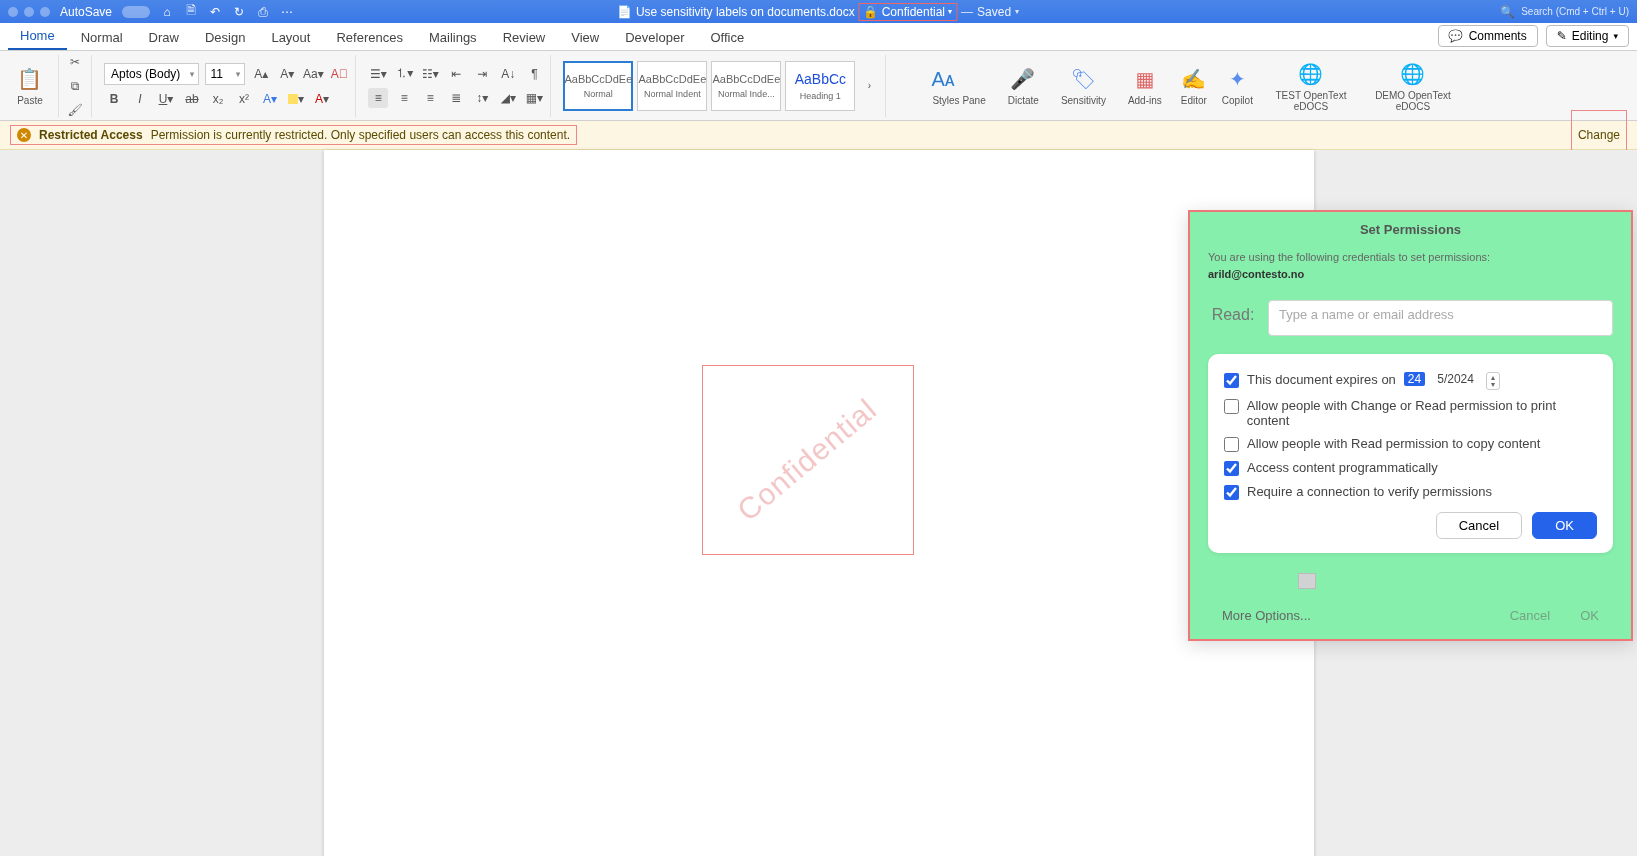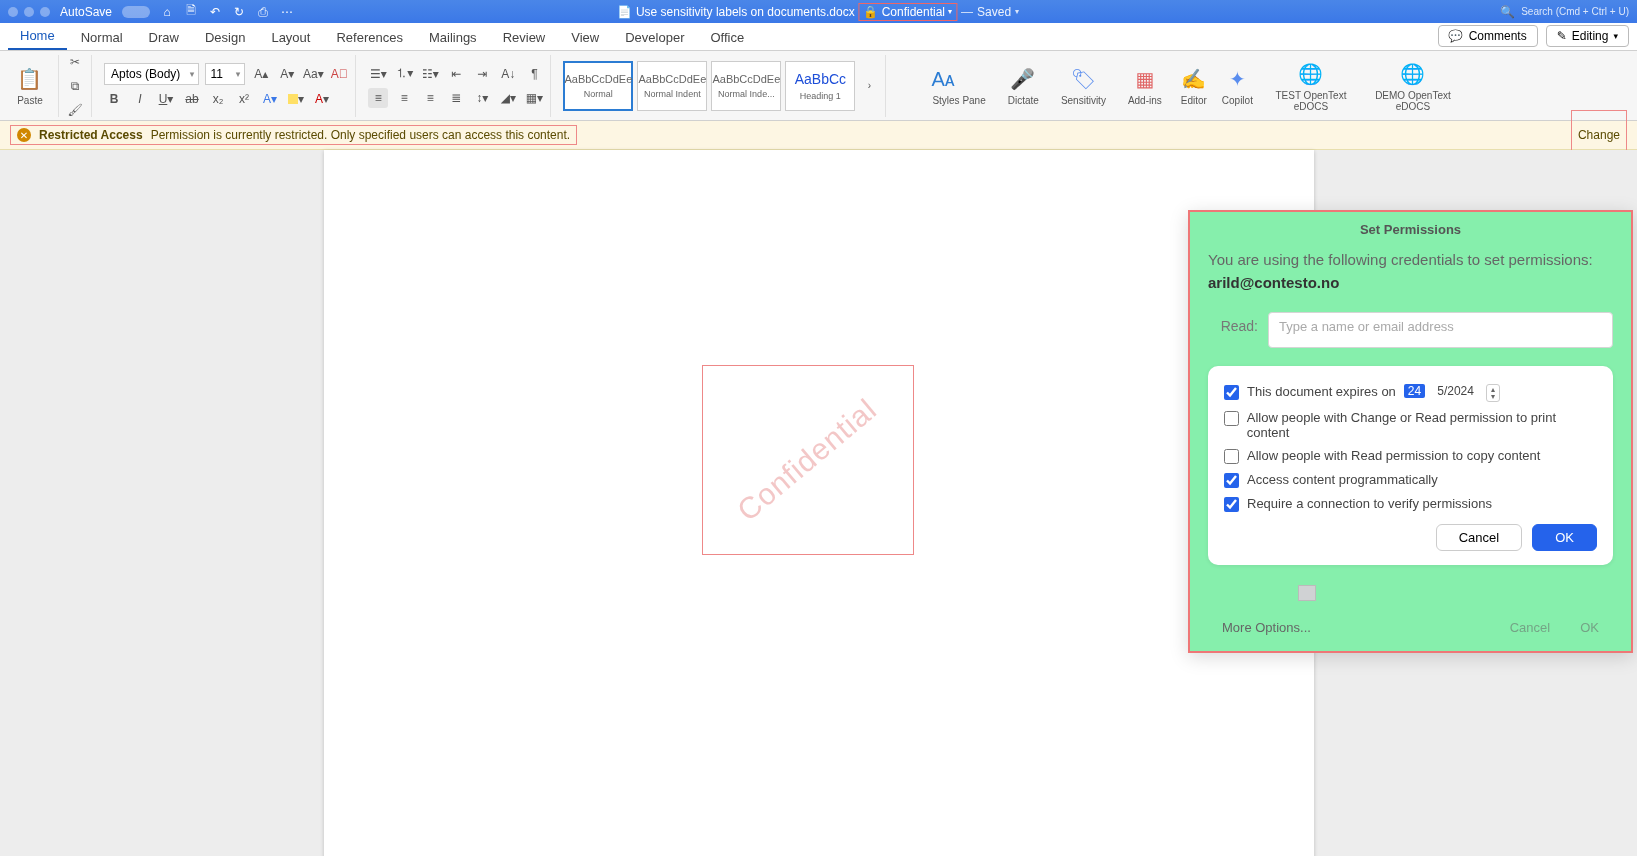--- a/index.html
+++ b/index.html
@@ -50,23 +50,23 @@
 
 .canvas-area { position:absolute; top:150px; left:0; right:0; bottom:0; background:#ededed; display:flex; justify-content:center; }
 .page { width:990px; background:#fff; height:1300px; box-shadow:0 1px 4px rgba(0,0,0,0.2); margin-top:0; position:relative; }
 .conf-box { position:absolute; left:378px; top:215px; width:212px; height:190px; border:1px solid #e88; display:flex; align-items:center; justify-content:center; }
 .watermark { transform:rotate(-40deg); color:#f3c7c7; font-size:30px; letter-spacing:1px; }
 
 
 .perm-panel { position:absolute; right:4px; top:210px; width:445px; background:#86efac; border:2px solid #e77; border-top:2px solid #e77; box-shadow:0 4px 18px rgba(0,0,0,0.15); font-size:13px; color:#444; padding-bottom:10px; }
 .perm-title { text-align:center; font-weight:600; padding:10px 0 6px; color:#555; }
 .perm-body { padding:6px 18px 0; }
-.perm-cred { color:#666; font-size:15px; line-height:1.5; }
+.perm-cred { color:#666; font-size:11px; line-height:1.5; }
 .perm-read-row{ display:flex; align-items:flex-start; gap:10px; margin-top:18px;}
-.perm-read-lbl{ width:50px; text-align:right; color:#777; font-size:14px; padding-top:6px;}
+.perm-read-lbl{ width:50px; text-align:center; color:#777; font-size:16px; padding-top:6px;}
 .perm-read-inp{ flex:1; height:36px; background:#fff; border:1px solid #d5d5d5; border-radius:4px; padding:6px 10px; color:#aaa; font-size:13px;}
 .perm-box { background:#fff; border-radius:10px; margin:18px 0 10px; padding:18px 16px 14px; box-shadow:0 1px 4px rgba(0,0,0,0.08);}
 .perm-check { display:flex; align-items:flex-start; gap:8px; margin-bottom:8px; font-size:13px;}
 .perm-check input[type=checkbox]{ width:15px;height:15px; accent-color:#2563eb; margin-top:1px;}
 .date-chip{ background:#2563eb; color:#fff; padding:0 4px; border-radius:2px; font-size:12px;}
 .date-rest{ padding:0 4px; font-size:12px;}
 .stepper{ border:1px solid #ccc; border-radius:3px; width:14px; height:18px; font-size:8px; display:flex; flex-direction:column; align-items:center; justify-content:center; color:#666; line-height:7px;}
 .perm-btns{ display:flex; justify-content:flex-end; gap:10px; margin-top:12px;}
 .btn{ border-radius:6px; padding:5px 22px; font-size:13px; cursor:pointer; border:1px solid #ccc; background:#fff;}
 .btn.primary{ background:#2563eb; color:#fff; border-color:#2563eb;}

